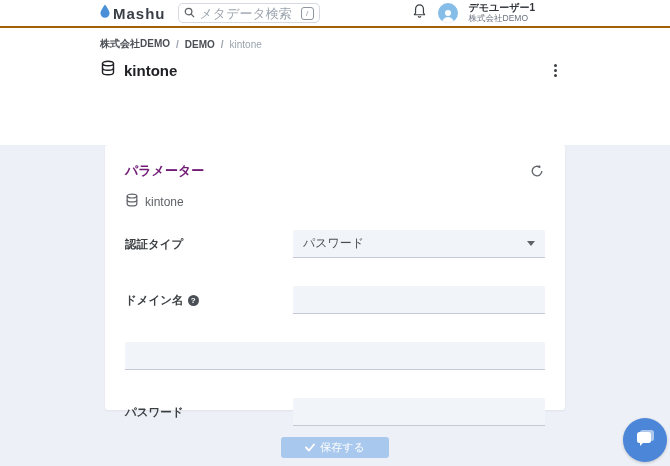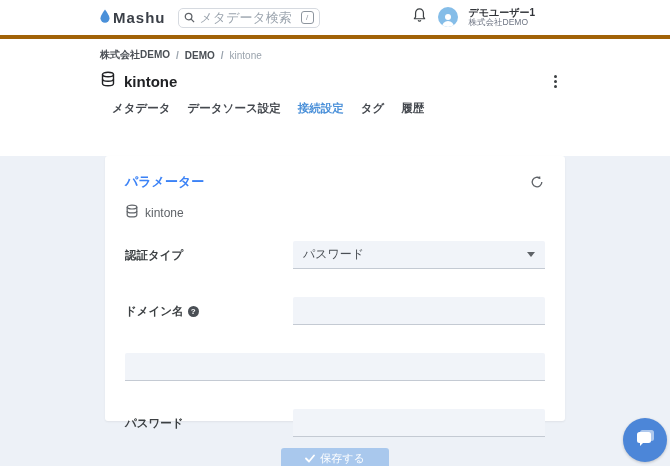--- a/index.html
+++ b/index.html
@@ -4,21 +4,21 @@
 <style>
   * { margin:0; padding:0; box-sizing:border-box; }
   html,body { width:670px; height:466px; }
   body {
     font-family:"Liberation Sans","DejaVu Sans",sans-serif;
     background:#fff; color:#3c4043; overflow:hidden; position:relative;
   }
   .container { width:470px; margin:0 auto; }
 
   
-  .appbar { height:39px; background:#fff; border-bottom:4px solid #a16207; }
+  .appbar { height:28px; background:#fff; border-bottom:2px solid #a16207; }
   .appbar .container { height:100%; display:flex; align-items:center; }
   .logo { display:flex; align-items:center; gap:3px; }
   .logo-text { font-size:15px; font-weight:600; letter-spacing:1px; color:#3a3f47; }
   .searchbox {
     margin-left:12px; width:142px; height:20px; border:1px solid #d6dae0;
     border-radius:5px; display:flex; align-items:center; padding:0 5px; gap:5px; background:#fff;
   }
   .searchbox input {
     border:none; outline:none; flex:1; font-size:13px; color:#3c4043; min-width:0;
     font-family:"Liberation Sans","DejaVu Sans",sans-serif; background:transparent;
@@ -48,21 +48,21 @@
   .tab { font-size:11.5px; font-weight:bold; color:#45494f; padding-bottom:6px; cursor:pointer; }
   .tab.active { color:#4a90d9; }
 
   
   .content { height:331px; background:#edf1f7; }
   .card {
     width:460px; margin:0 auto; margin-top:32px; background:#fff; border-radius:3px;
     box-shadow:0 1px 2px rgba(60,64,67,.08); padding:17px 20px 14px 20px; height:265px;
   }
   .card-titlerow { display:flex; align-items:center; justify-content:space-between; }
-  .card-title { font-size:13px; font-weight:bold; color:#3b82f6; }
+  .card-title { font-size:13px; font-weight:bold; color:#701a75; }
   .refresh-btn { width:16px; height:16px; cursor:pointer; display:flex; align-items:center; justify-content:center; }
   .sourcerow { margin-top:13px; display:flex; align-items:center; gap:6px; }
   .source-label { font-size:12px; color:#5f6368; }
 
   .formrow { display:flex; align-items:center; margin-top:28px; }
   .formrow.first { margin-top:19px; }
   .flabel { width:168px; font-size:11.5px; font-weight:bold; color:#3c4043; display:flex; align-items:center; gap:4px; }
   .help-badge {
     width:11px; height:11px; border-radius:50%; background:#4a4f55; color:#fff;
     font-size:8px; font-weight:bold; display:inline-flex; align-items:center; justify-content:center;
@@ -153,27 +153,20 @@
             <path d="M2.5 3.5 L2.5 12.5 A5.5 2.2 0 0 0 13.5 12.5 L13.5 3.5" fill="none" stroke="#202124" stroke-width="1.4"></path>
             <path d="M2.5 8 A5.5 2.2 0 0 0 13.5 8" fill="none" stroke="#202124" stroke-width="1.4"></path>
           </svg>
       </span>
       <span class="page-title">kintone</span>
       <span class="kebab">
           <i></i>
           <i></i>
           <i></i>
         </span>
-    </div>
-    <div class="tabs">
-      <span class="tab">メタデータ</span>
-      <span class="tab">データソース設定</span>
-      <span class="tab active">接続設定</span>
-      <span class="tab">タグ</span>
-      <span class="tab">履歴</span>
     </div>
   </div>
 </div>
 
 <div class="content">
   <div class="card">
     <div class="card-titlerow">
       <span class="card-title">パラメーター</span>
       <span class="refresh-btn">
         <svg width="14" height="14" viewBox="0 0 16 16">

